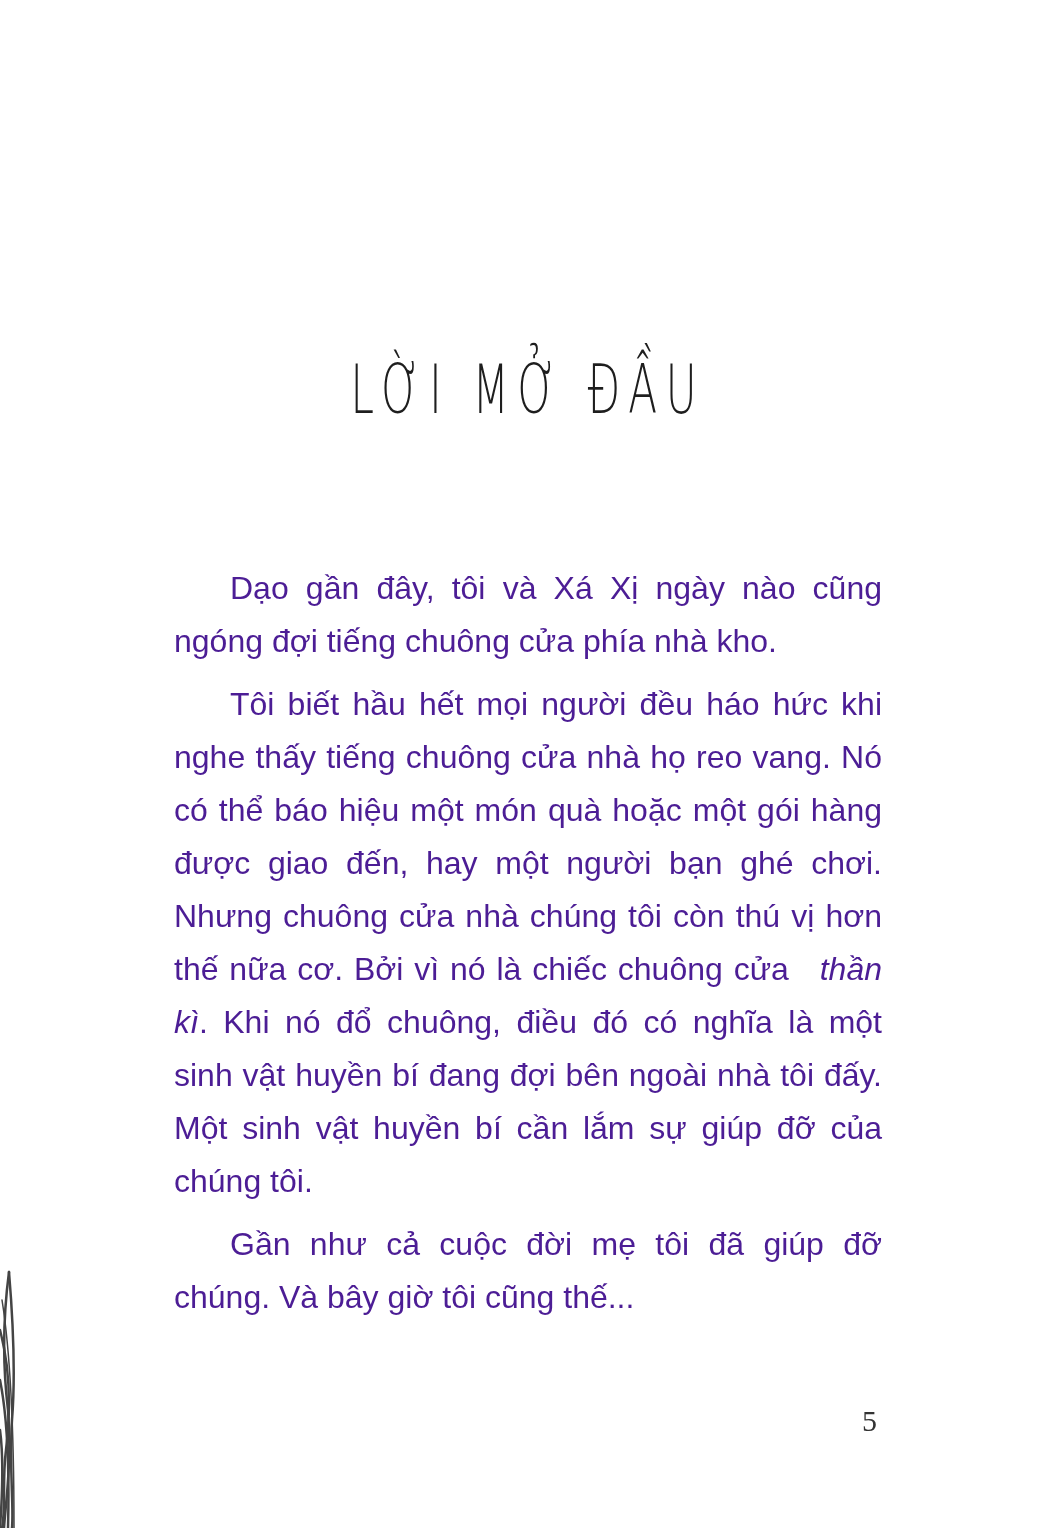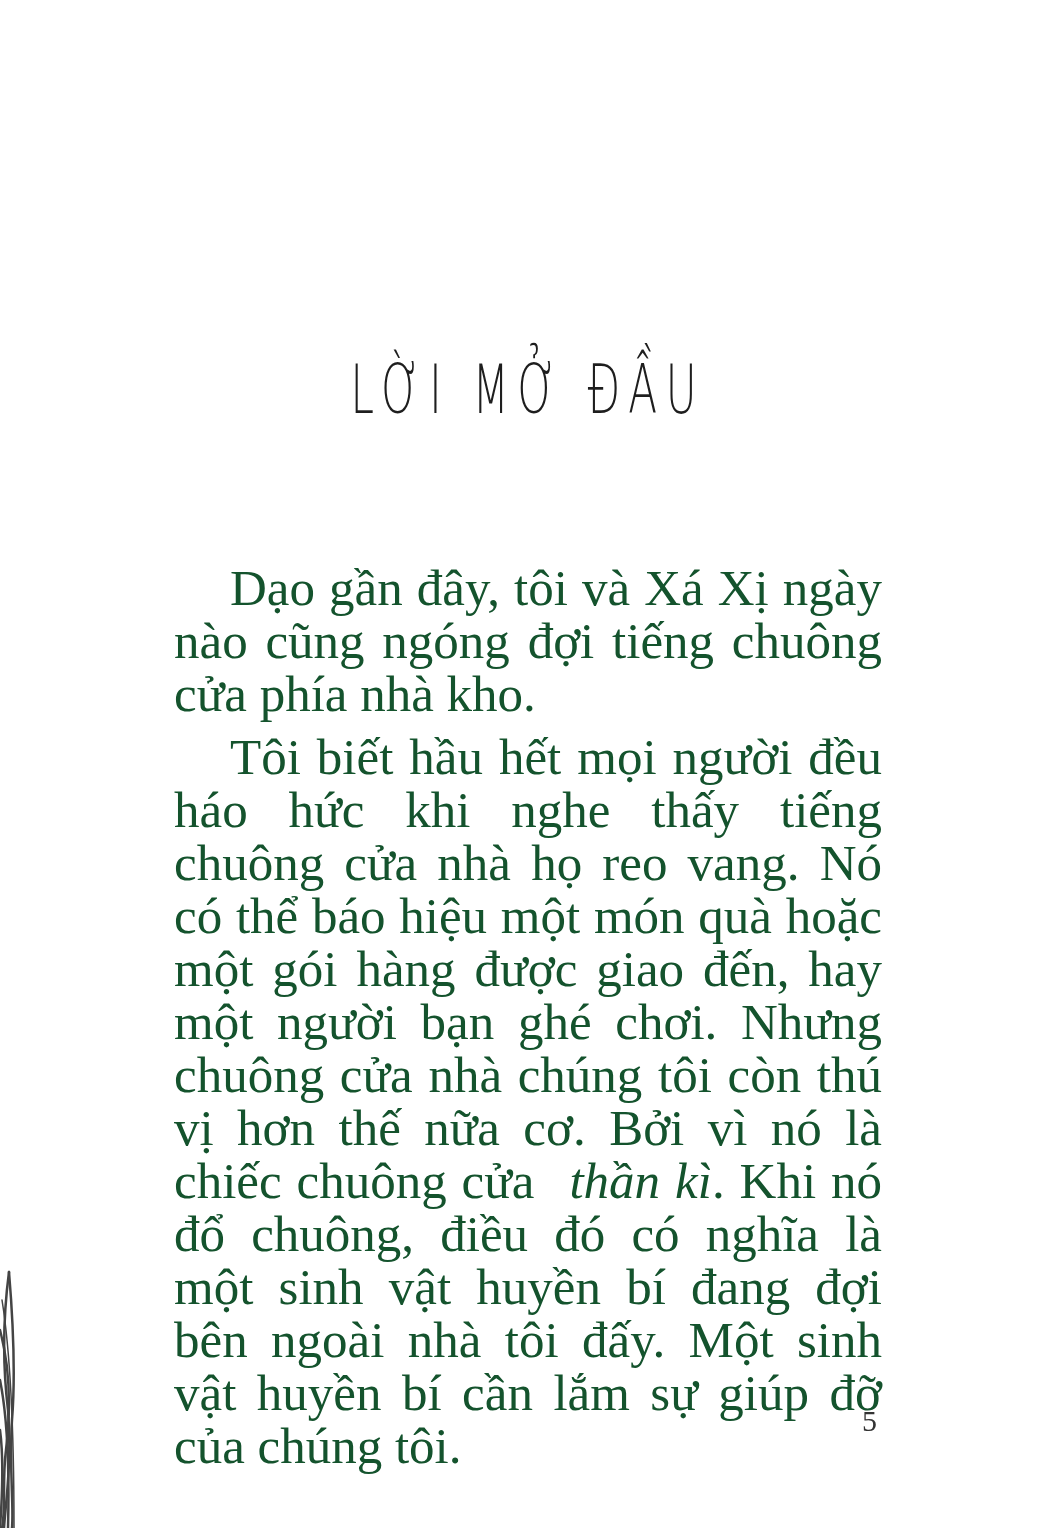--- a/index.html
+++ b/index.html
@@ -1,34 +1,35 @@
 <!DOCTYPE html>
 <html><head>
 <meta charset="utf-8">
 <style>
   html, body { margin:0; padding:0; }
   body { width:1056px; height:1528px; background:#ffffff; position:relative; overflow:hidden; color:#222222; }
   .title { position:absolute; top:350px; left:0; width:1056px; text-align:center;
     font-family:"DejaVu Sans", sans-serif; font-weight:300; font-size:68px; letter-spacing:14px;
     color:#1e1e1e; transform:scaleX(0.62); transform-origin:center; }
   .body { position:absolute; left:174px; top:562px; width:708px;
-    font-family:Liberation Serif, serif; font-size:51px; line-height:53px; color:#14532d; }
+    font-family:Liberation Sans, sans-serif; font-size:32px; line-height:53px; color:#4c1d95; }
   .body p { margin:0 0 10px 0; text-indent:56px; text-align:justify; }
   .body em { font-style:italic;margin-left:20px; }
   .pagenum { position:absolute; left:862px; top:1404px; font-family:"Liberation Serif", serif; font-size:30px; color:#333; }
   .deco { position:absolute; left:0; top:1270px; width:40px; height:258px; }
 </style>
 </head>
 <body>
 
 <div class="title">LỜI MỞ ĐẦU</div>
 
 <div class="body">
   <p>Dạo gần đây, tôi và Xá Xị ngày nào cũng ngóng đợi tiếng chuông cửa phía nhà kho.</p>
   <p><span>Tôi biết hầu hết mọi người đều háo hức khi nghe thấy tiếng chuông cửa nhà họ reo vang. Nó có thể báo hiệu một món quà hoặc một gói hàng được giao đến, hay một người bạn ghé chơi. Nhưng chuông cửa nhà chúng tôi còn thú vị hơn thế nữa cơ. Bởi vì nó là chiếc chuông cửa </span><em>thần kì</em><span>. Khi nó đổ chuông, điều đó có nghĩa là một sinh vật huyền bí đang đợi bên ngoài nhà tôi đấy. Một sinh vật huyền bí cần lắm sự giúp đỡ của chúng tôi.</span></p>
+  <p>Gần như cả cuộc đời mẹ tôi đã giúp đỡ chúng. Và bây giờ tôi cũng thế...</p>
 </div>
 
 <div class="pagenum">5</div>
 
 <svg class="deco" viewBox="0 0 40 258" fill="none" stroke="#444" stroke-width="2.5" stroke-linecap="round">
   <path d="M9 2 C4 40, 2 90, 8 140 C12 190, 6 230, 4 258"></path>
   <path d="M9 2 C13 50, 16 100, 12 150 C9 200, 14 235, 12 258"></path>
   <path d="M0 60 C8 90, 12 130, 6 180 C2 210, 6 240, 2 258"></path>
   <path d="M0 110 C6 140, 10 180, 8 258"></path>
   <path d="M0 160 C4 190, 2 230, 0 258"></path>

